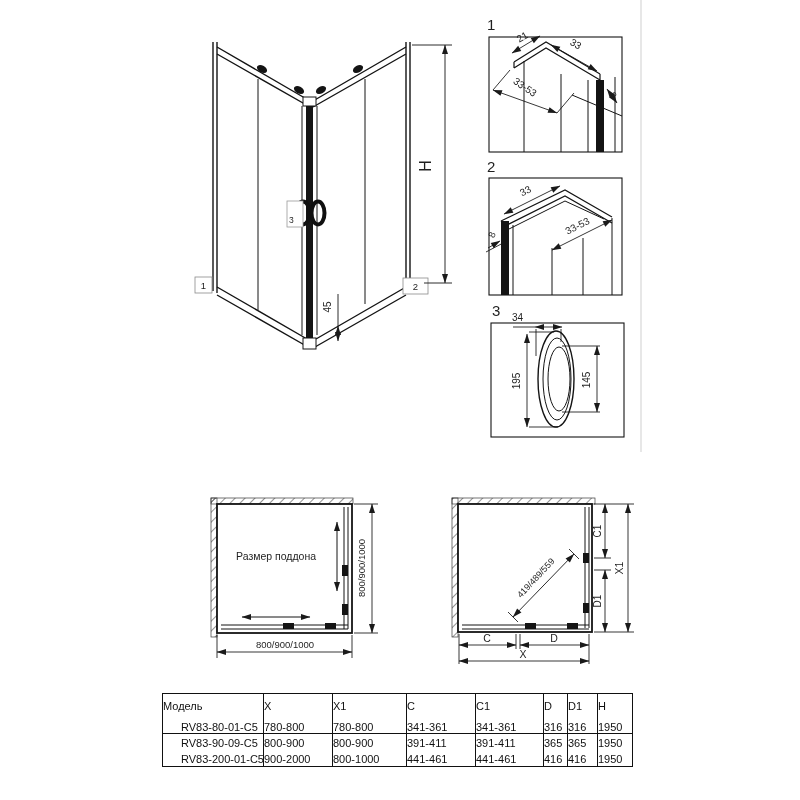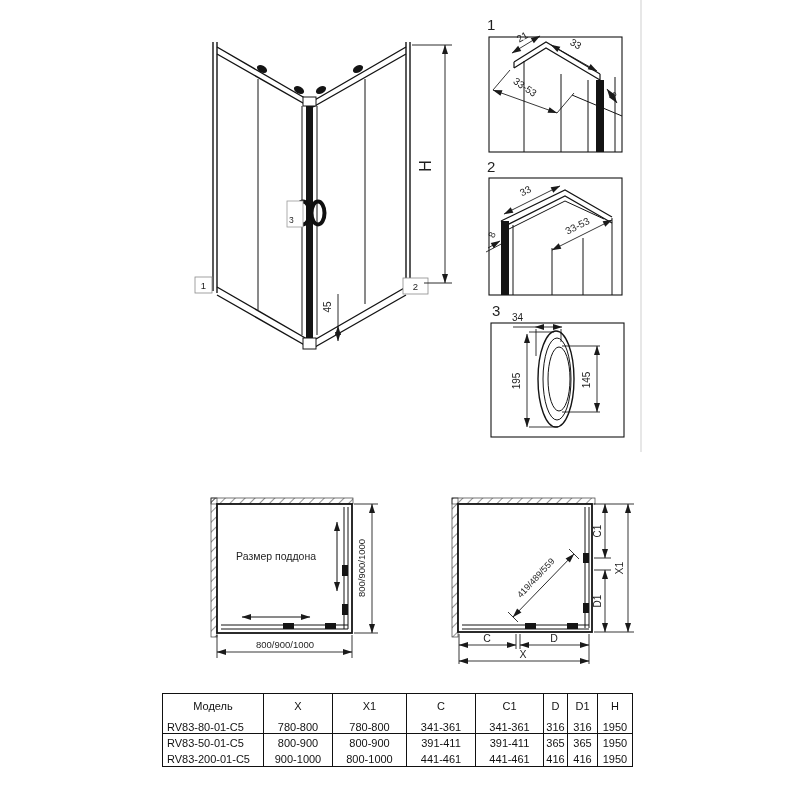--- a/index.html
+++ b/index.html
@@ -5,26 +5,26 @@
   html,body{margin:0;padding:0;background:#fff;}
   .canvas{position:relative;width:800px;height:800px;background:#fff;overflow:hidden;
           font-family:"Liberation Sans",sans-serif;color:#1a1a1a;}
   svg{position:absolute;left:0;top:0;}
   svg text{font-family:"Liberation Sans",sans-serif;fill:#1f1f1f;}
   .spec-table{position:absolute;left:162px;top:693px;width:470px;border-collapse:collapse;
               table-layout:fixed;font-size:11px;color:#111;}
   .spec-table, .spec-table td, .spec-table th{border:0;}
   .spec-table{border:1.7px solid #111;}
   .spec-table td, .spec-table th{border-left:1.4px solid #111;border-right:1.4px solid #111;
-              padding:0;white-space:nowrap;overflow:hidden;font-weight:normal;text-align:center;}
+              padding:0;white-space:nowrap;overflow:hidden;font-weight:normal;text-align:left;}
   .spec-table tr.hdr td{height:23px;vertical-align:middle;}
   .spec-table tr.r1 td{height:16px;vertical-align:bottom;border-bottom:1.6px solid #111;}
   .spec-table tr.r2 td{height:17px;vertical-align:middle;}
   .spec-table tr.r3 td{height:15px;vertical-align:middle;}
-  .spec-table td.model{text-align:left;padding-left:4px;}
+  .spec-table td.model{text-align:left;padding-left:18px;}
 </style>
 </head>
 <body>
 
 <div class="canvas">
 
 <svg width="800" height="800" viewBox="0 0 800 800">
   <defs>
     <marker id="aE" markerUnits="userSpaceOnUse" markerWidth="11" markerHeight="8" refX="9.5" refY="4" orient="auto">
       <path d="M0.5,1 L9.8,4 L0.5,7 Z" fill="#1a1a1a"></path>
@@ -209,32 +209,32 @@
     <td class="model">RV83-80-01-C5</td>
     <td>780-800</td>
     <td>780-800</td>
     <td>341-361</td>
     <td>341-361</td>
     <td>316</td>
     <td>316</td>
     <td>1950</td>
   </tr>
   <tr class="r2">
-    <td class="model">RV83-50-01-C5</td>
+    <td class="model">RV83-90-09-C5</td>
     <td>800-900</td>
     <td>800-900</td>
     <td>391-411</td>
     <td>391-411</td>
     <td>365</td>
     <td>365</td>
     <td>1950</td>
   </tr>
   <tr class="r3">
     <td class="model">RV83-200-01-C5</td>
-    <td>900-1000</td>
+    <td>900-2000</td>
     <td>800-1000</td>
     <td>441-461</td>
     <td>441-461</td>
     <td>416</td>
     <td>416</td>
     <td>1950</td>
   </tr>
 </tbody>
     </table>
 

